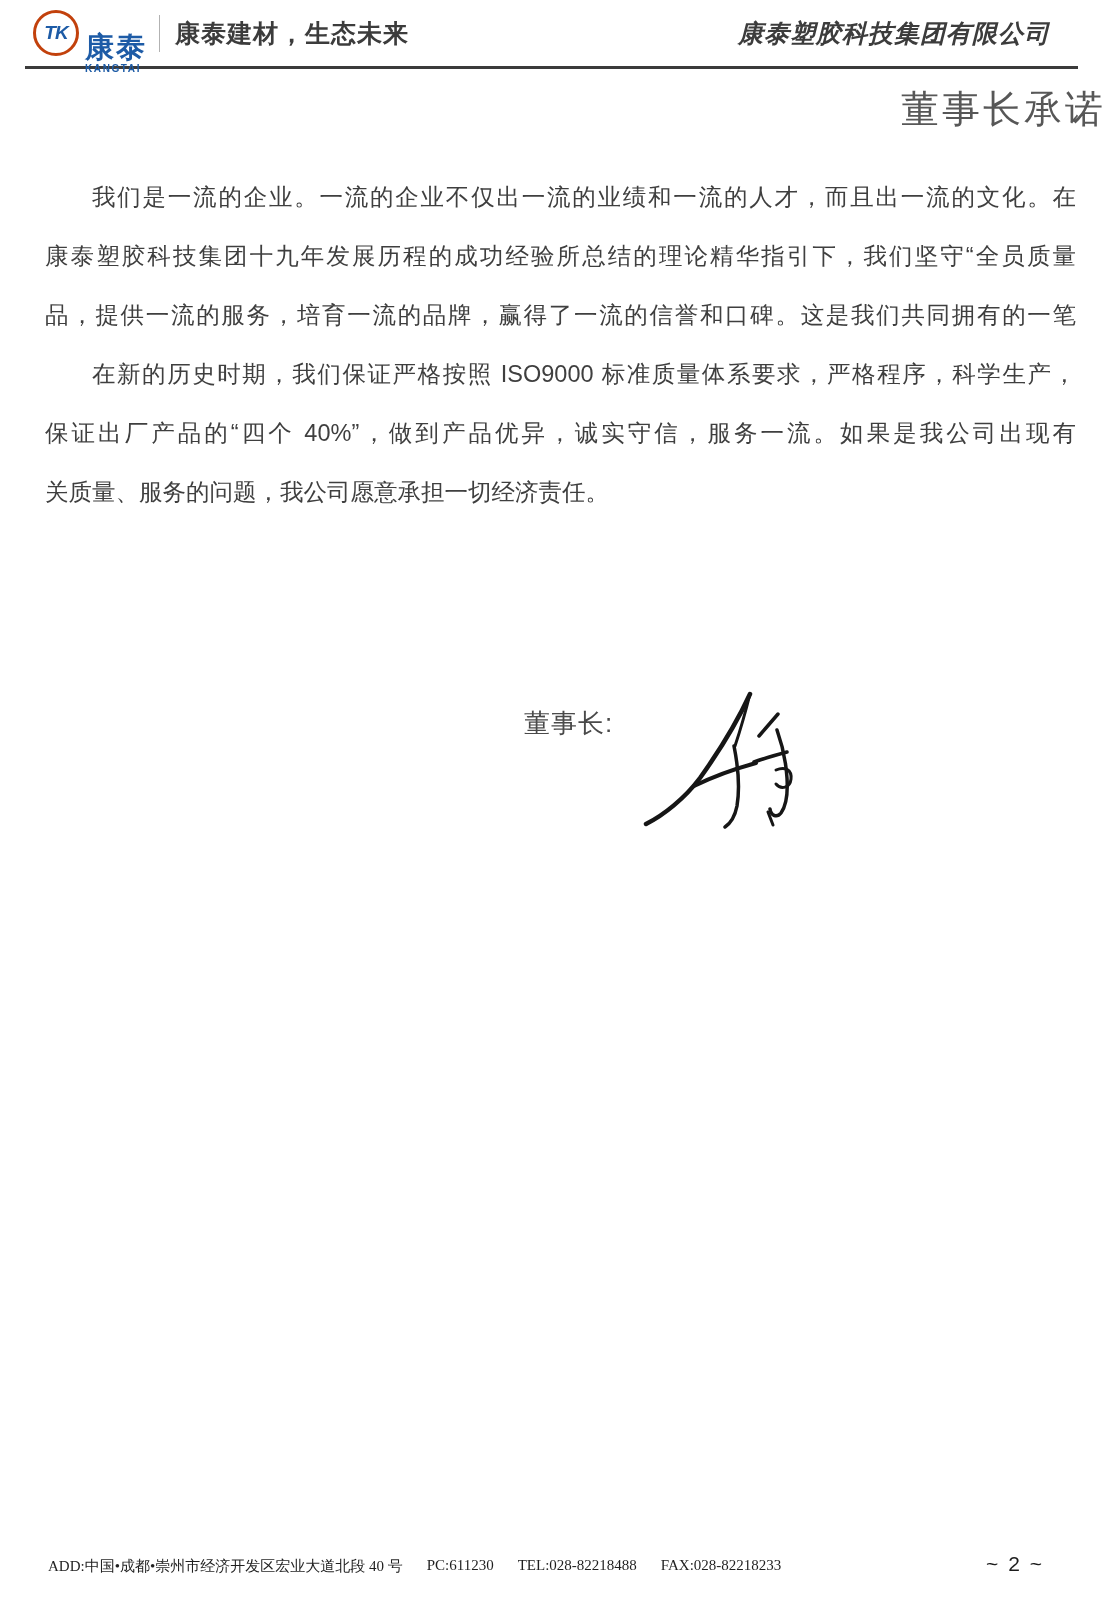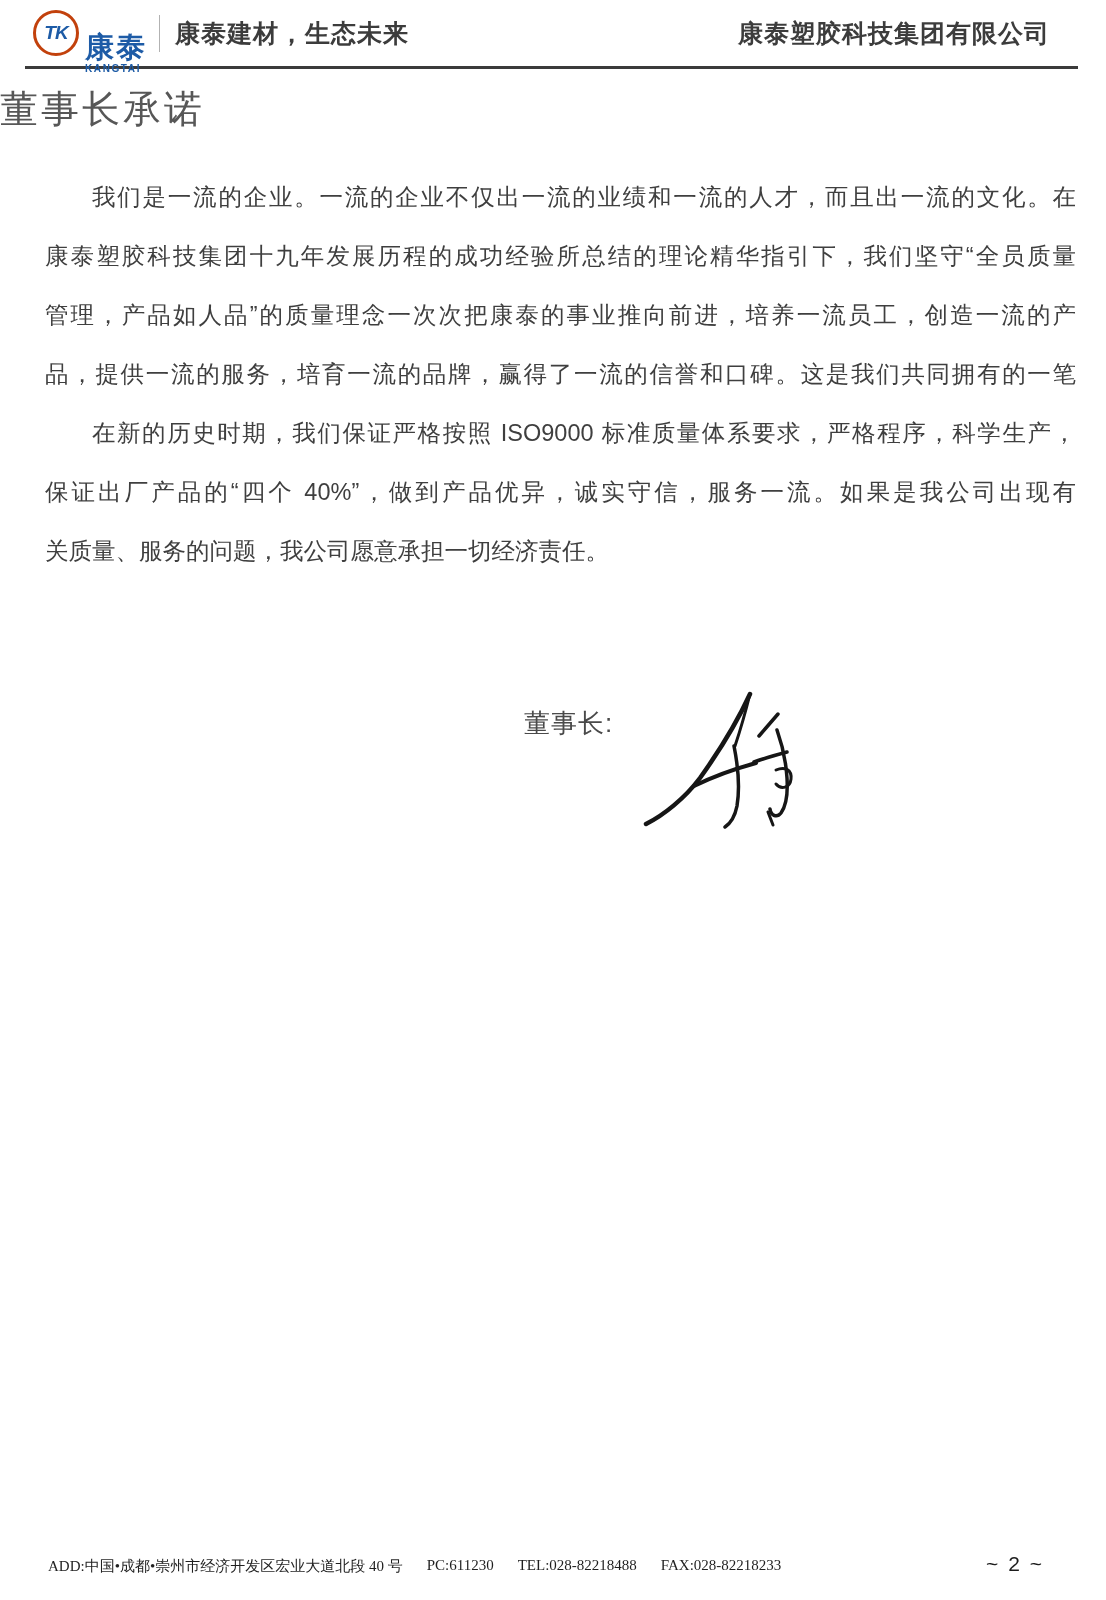--- a/index.html
+++ b/index.html
@@ -20,26 +20,26 @@
     border:3px solid #c2410c; border-radius:50%;
     display:flex; align-items:center; justify-content:center;
     color:#1d5ba6; font-weight:bold; font-style:italic;
     font-size:19px; letter-spacing:-1px; flex:0 0 auto;
   }
   .logo-text { display:flex; flex-direction:column; line-height:1; margin-left:6px;margin-top:40px; }
   .logo-cn { color:#1d5ba6; font-weight:bold; font-size:29px; letter-spacing:2px; }
   .logo-en { color:#1d5ba6; font-weight:bold; font-size:10px; letter-spacing:1.6px; margin-top:2px; }
   .brand-divider { width:1px; height:37px; background:#b2b2b2; margin:0 15px 0 12px; }
   .slogan { font-size:25px; font-weight:bold; color:#3c3c3c; letter-spacing:1px; }
-  .company { font-size:25px; font-weight:bold; color:#3c3c3c; letter-spacing:1px; margin-right:28px; white-space:nowrap; }
+  .company { font-size:25px; font-weight:bold; color:#3c3c3c; letter-spacing:1px; margin-right:28px; white-space:nowrap;font-style:italic; }
 
   
   .title {
     position:absolute; top:84px; left:0; width:100%;
-    text-align:left; font-size:38px; color:#575757; letter-spacing:3px;
+    text-align:right; font-size:38px; color:#575757; letter-spacing:3px;
   }
 
   
   .body-text {
     position:absolute; top:168px; left:45px; width:1031px;
     font-size:23.5px; color:#3f3f3f;
   }
   .line { height:59px; line-height:59px; text-align:justify; text-align-last:justify; white-space:nowrap; }
   .line.last { text-align-last:left; }
   .line.indent { text-indent:47px; }
@@ -77,21 +77,20 @@
     </div>
     <div class="company">康泰塑胶科技集团有限公司</div>
   </div>
 
   <div class="title">董事长承诺</div>
 
   <div class="body-text">
     <div>
       <div class="line indent">我们是一流的企业。一流的企业不仅出一流的业绩和一流的人才，而且出一流的文化。在</div>
       <div class="line">康泰塑胶科技集团十九年发展历程的成功经验所总结的理论精华指引下，我们坚守“全员质量</div>
-      <div class="line">管理，产品如人品”的质量理念一次次把康泰的事业推向前进，培养一流员工，创造一流的产</div>
       <div class="line">品，提供一流的服务，培育一流的品牌，赢得了一流的信誉和口碑。这是我们共同拥有的一笔</div>
     </div>
     <div>
       <div class="line indent">在新的历史时期，我们保证严格按照 ISO9000 标准质量体系要求，严格程序，科学生产，</div>
       <div class="line">保证出厂产品的“四个 40%”，做到产品优异，诚实守信，服务一流。如果是我公司出现有</div>
       <div class="line last">关质量、服务的问题，我公司愿意承担一切经济责任。</div>
     </div>
   </div>
 
   <div class="sig-label">董事长:</div>

